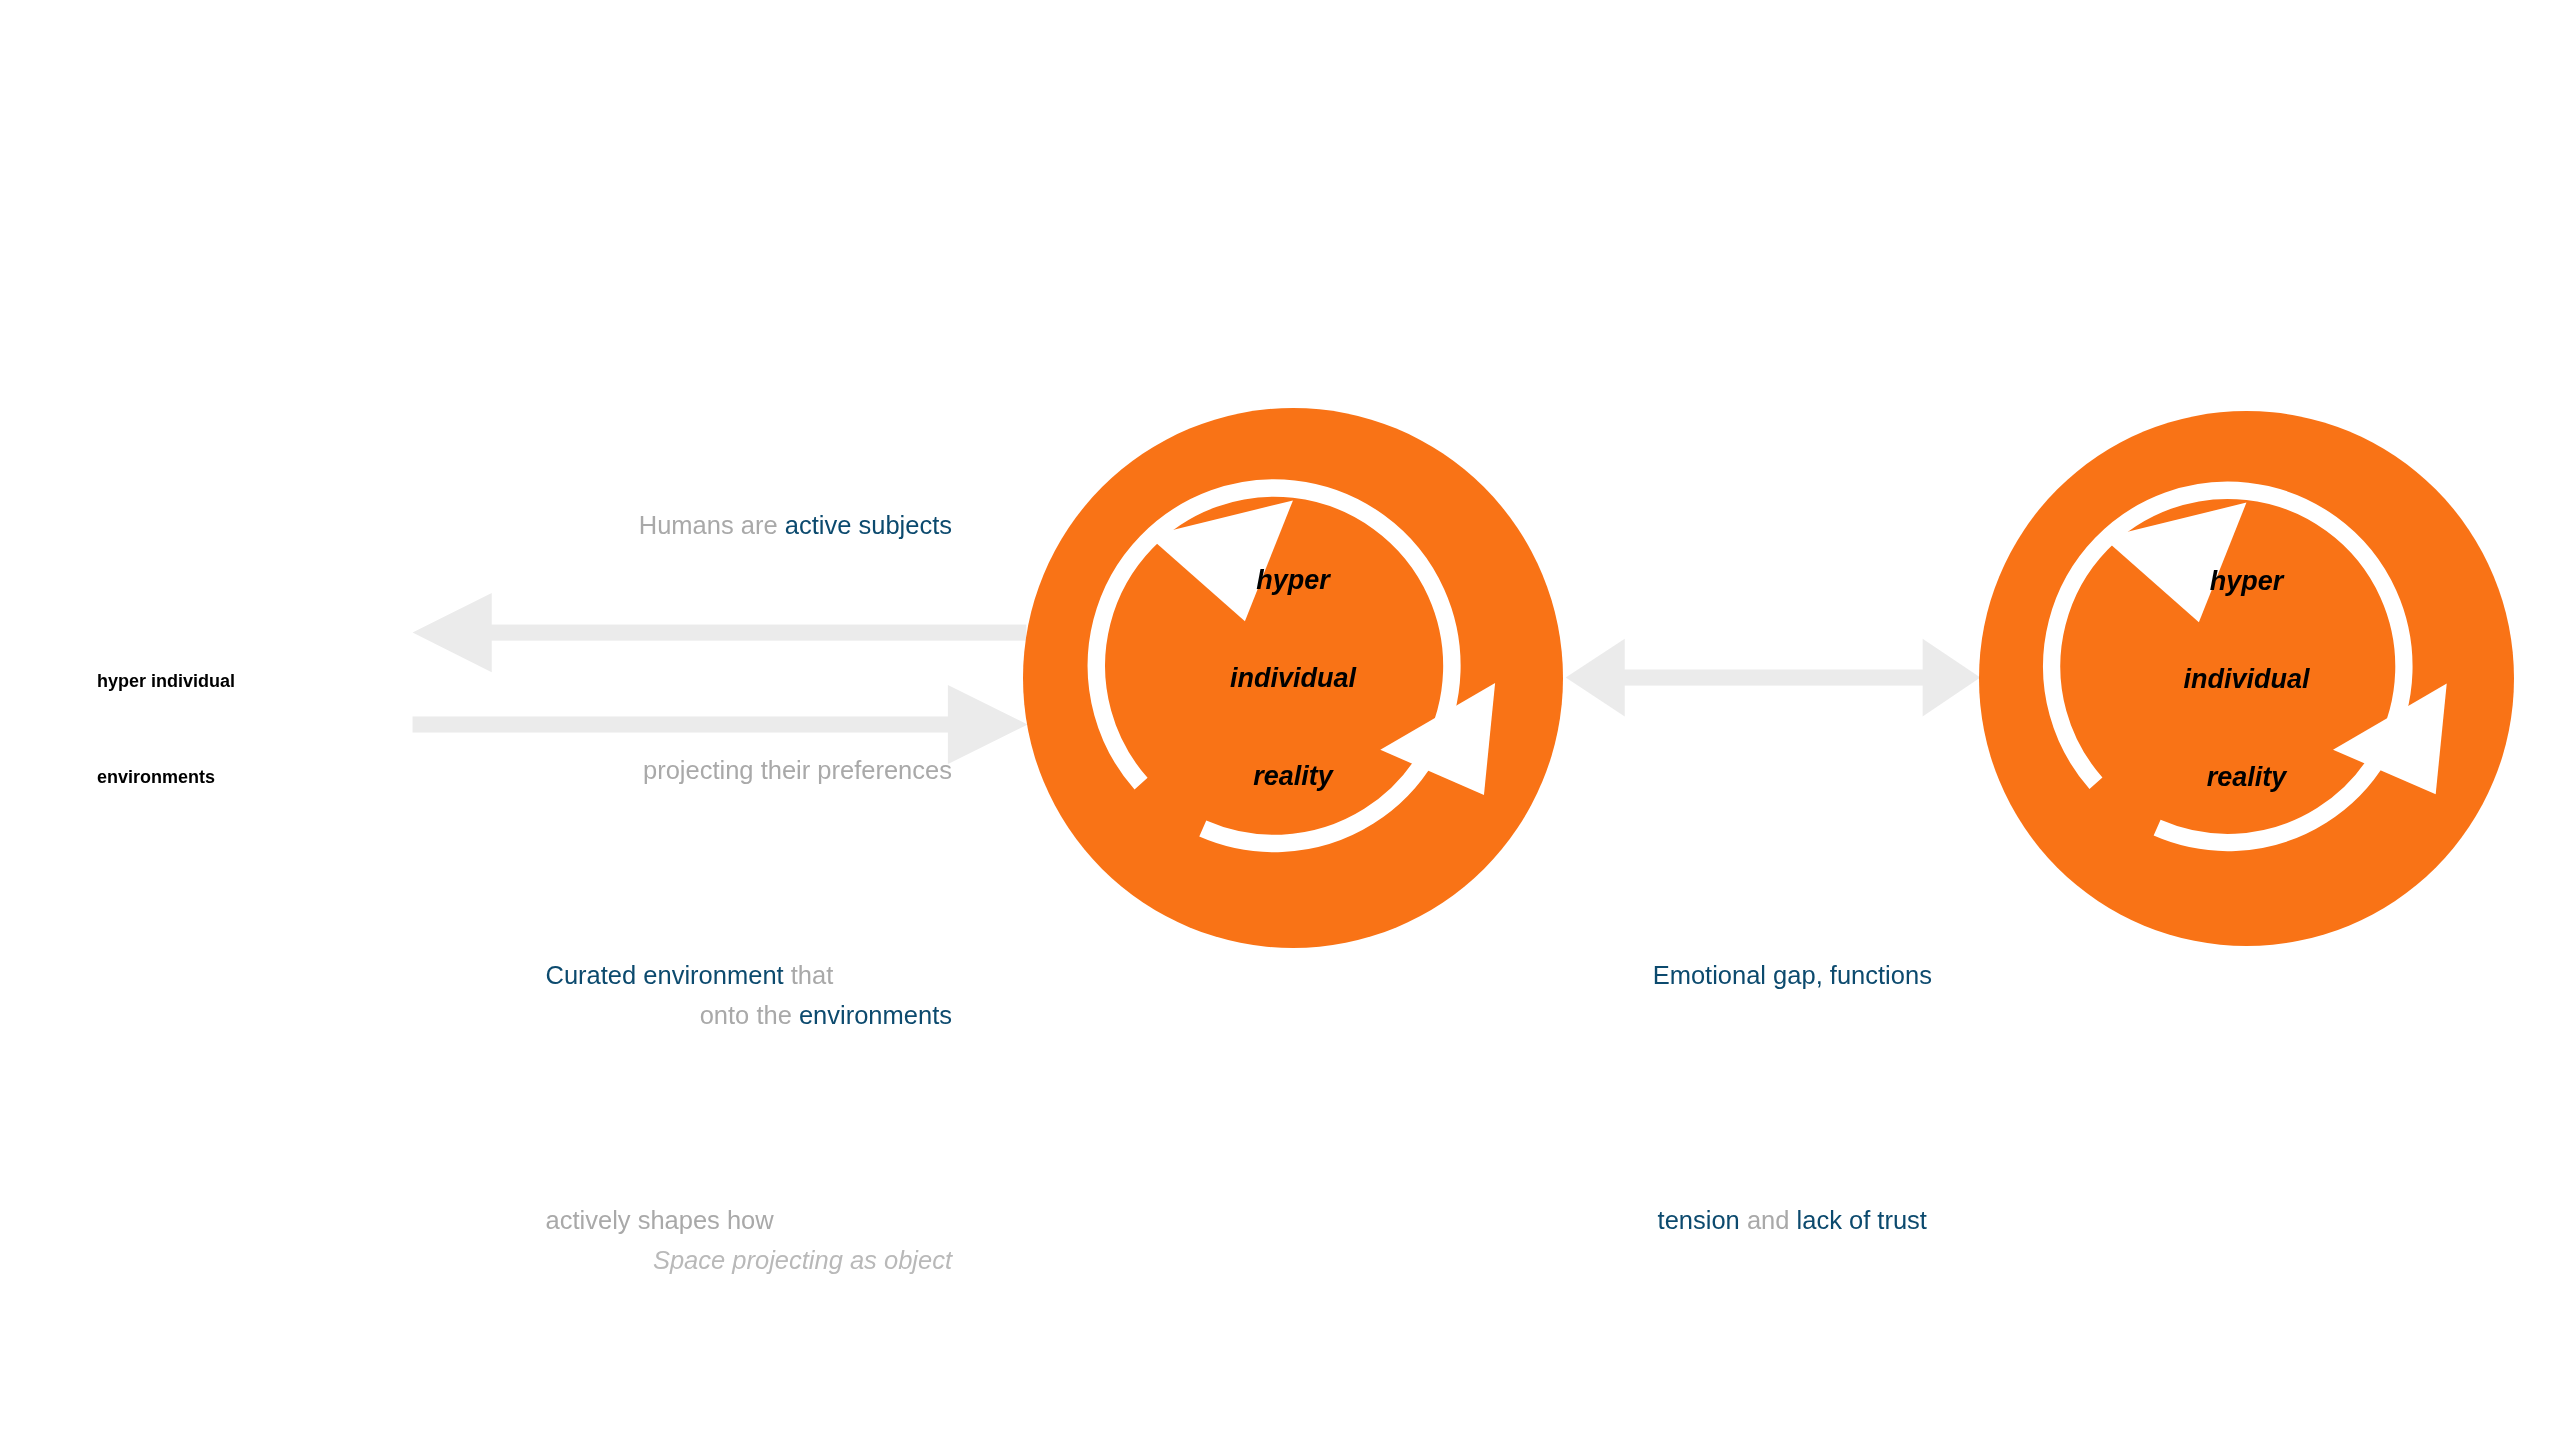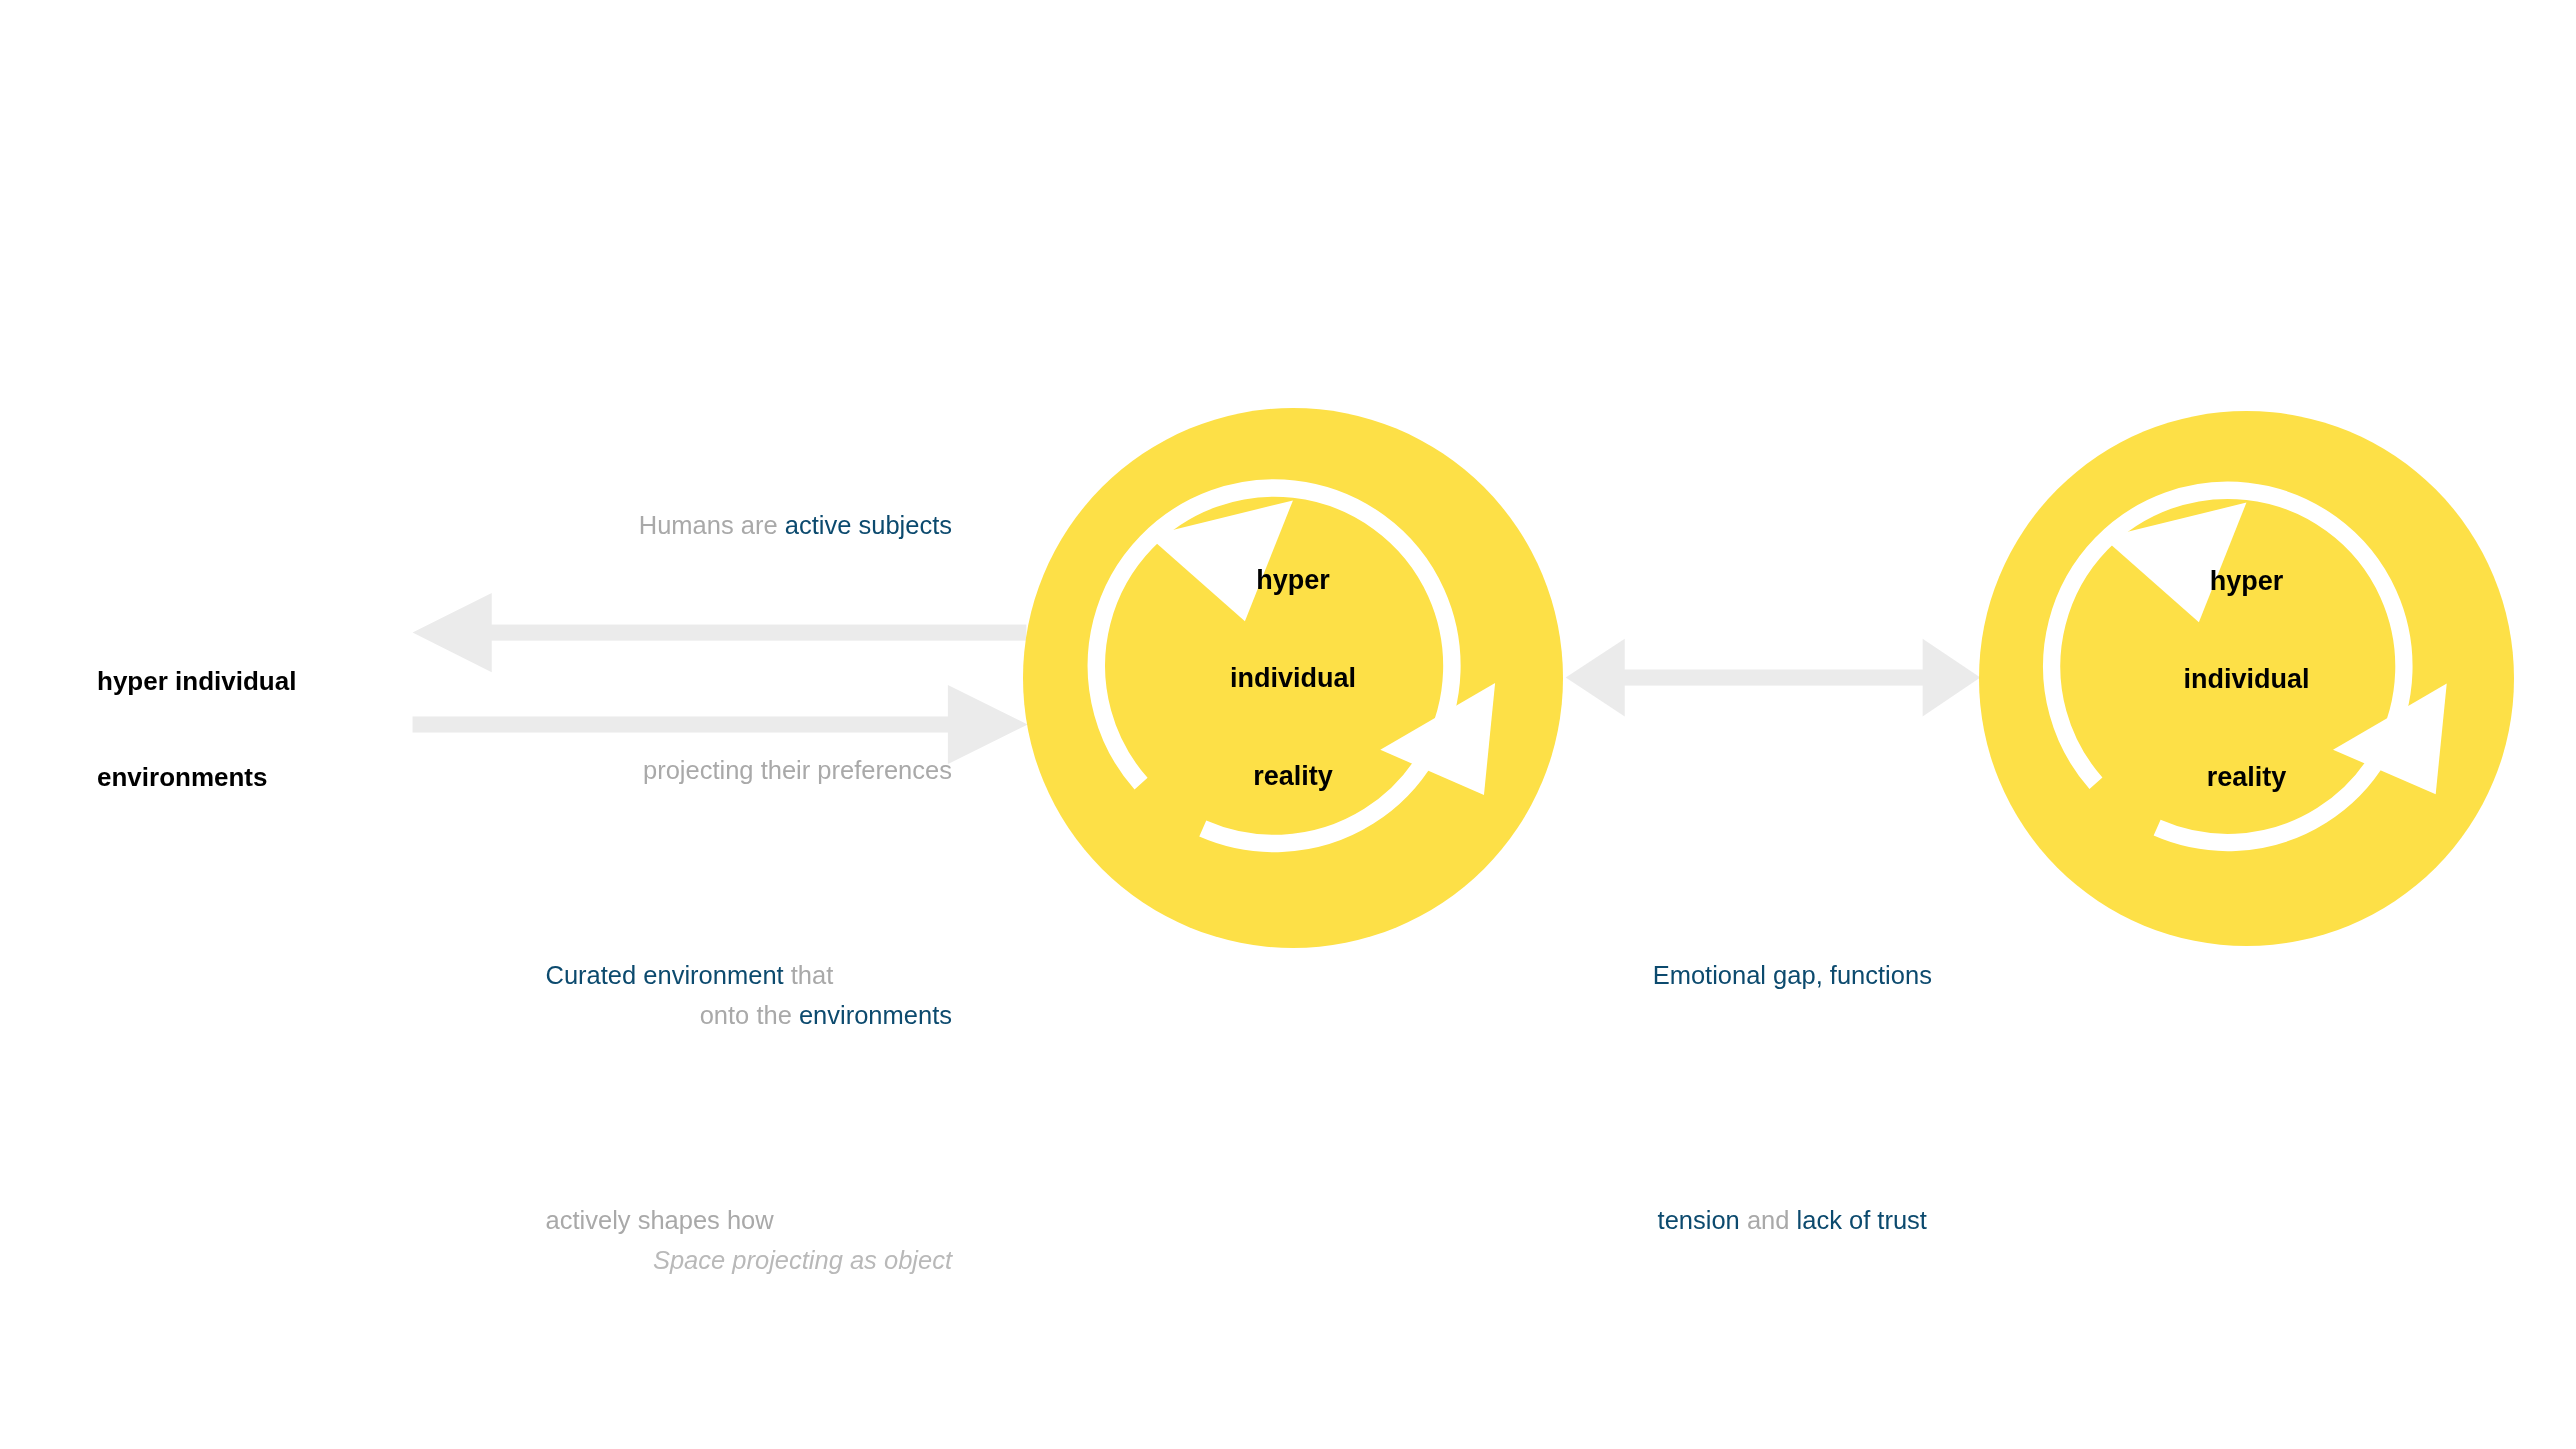--- a/index.html
+++ b/index.html
@@ -35,21 +35,21 @@
   .txt .muted { color: #a9a9a9; font-weight: 400; }
   .txt .ital {
     font-style: italic;
     color: #b9b9b9;
     font-weight: 400;
   }
 
   
   .node-label {
     position: absolute;
-    font-size: 26px;
+    font-size: 18px;
     font-weight: 700;
     color: #000000;
     line-height: 48px;
     white-space: pre-line;
   }
 
   
   #anno-top-left {
     left: 429px;
     top: 354px;
@@ -66,21 +66,22 @@
     left: 1563px;
     top: 804px;
     width: 416px;
     text-align: center;
   }
 
   
   .cycle-node {
     position: absolute;
     border-radius: 50%;
-    background: #fde047;
+    background: #f97316;
+    font-style: italic;
   }
   .cycle-node .spiral {
     position: absolute;
     left: 0;
     top: 0;
     width: 100%;
     height: 100%;
   }
   .cycle-node .node-text {
     position: absolute;

